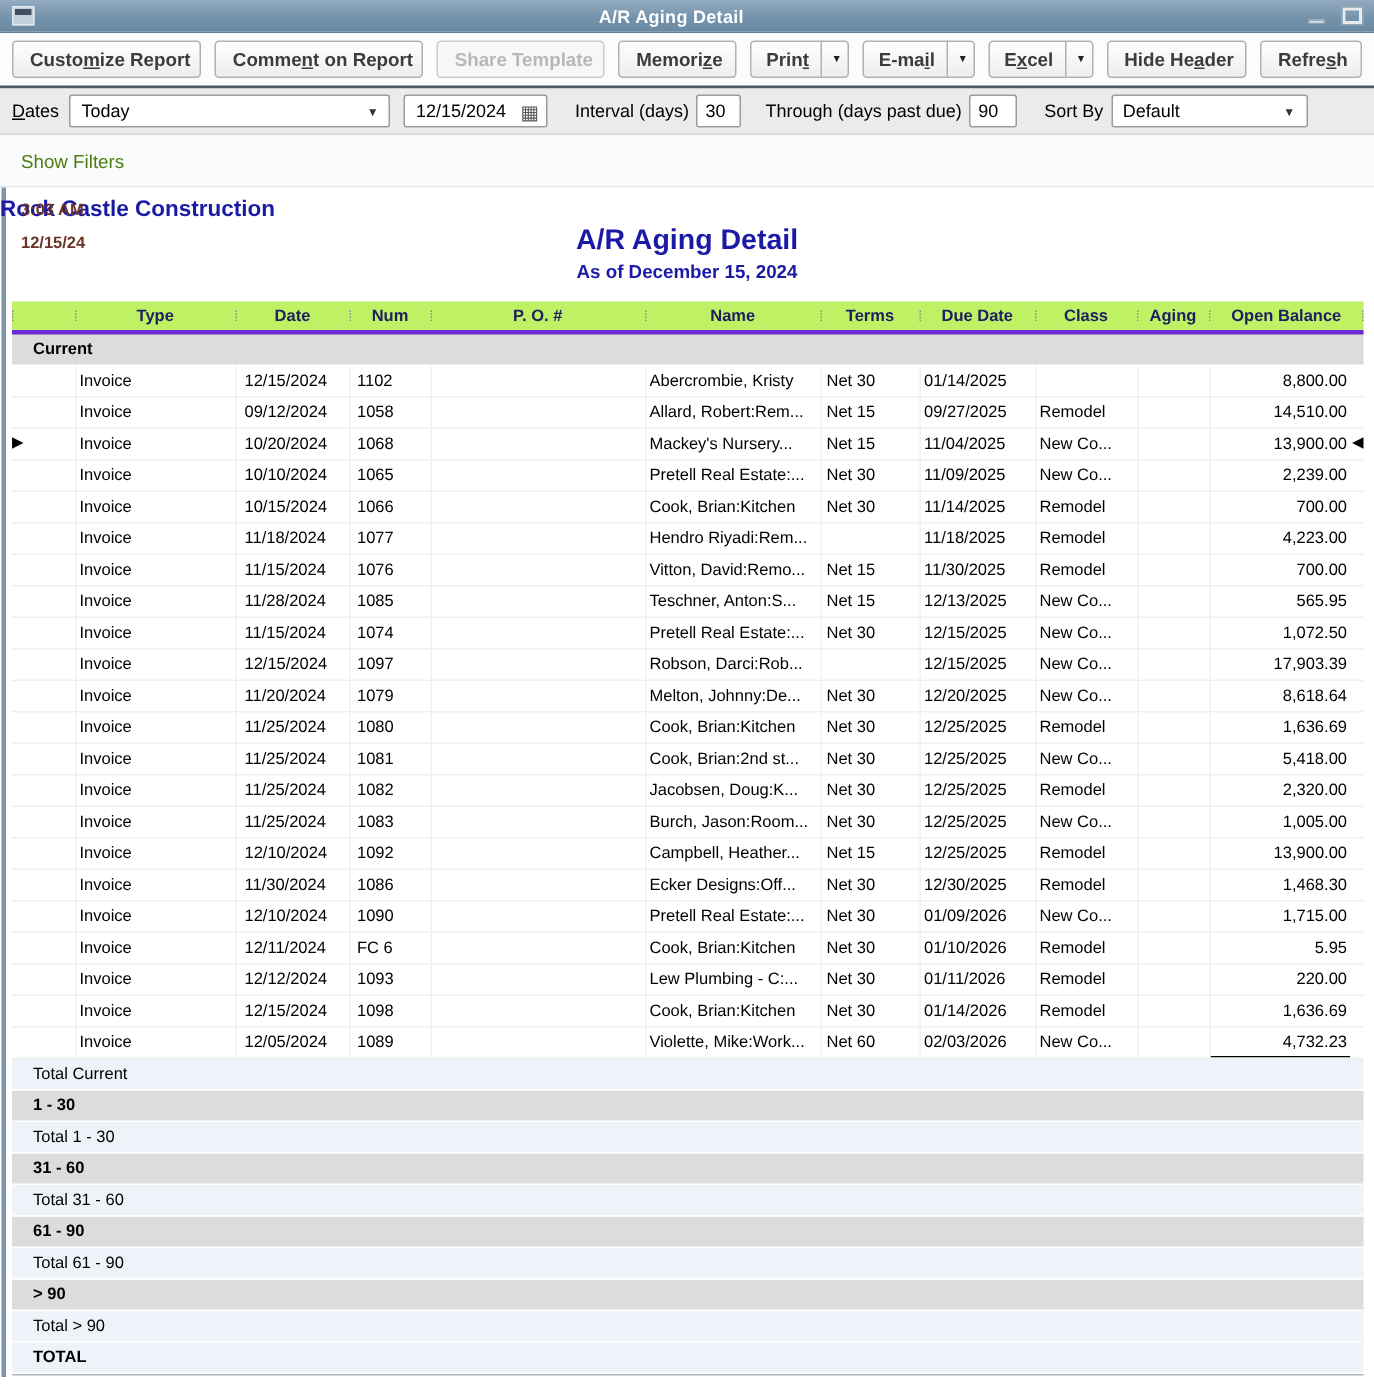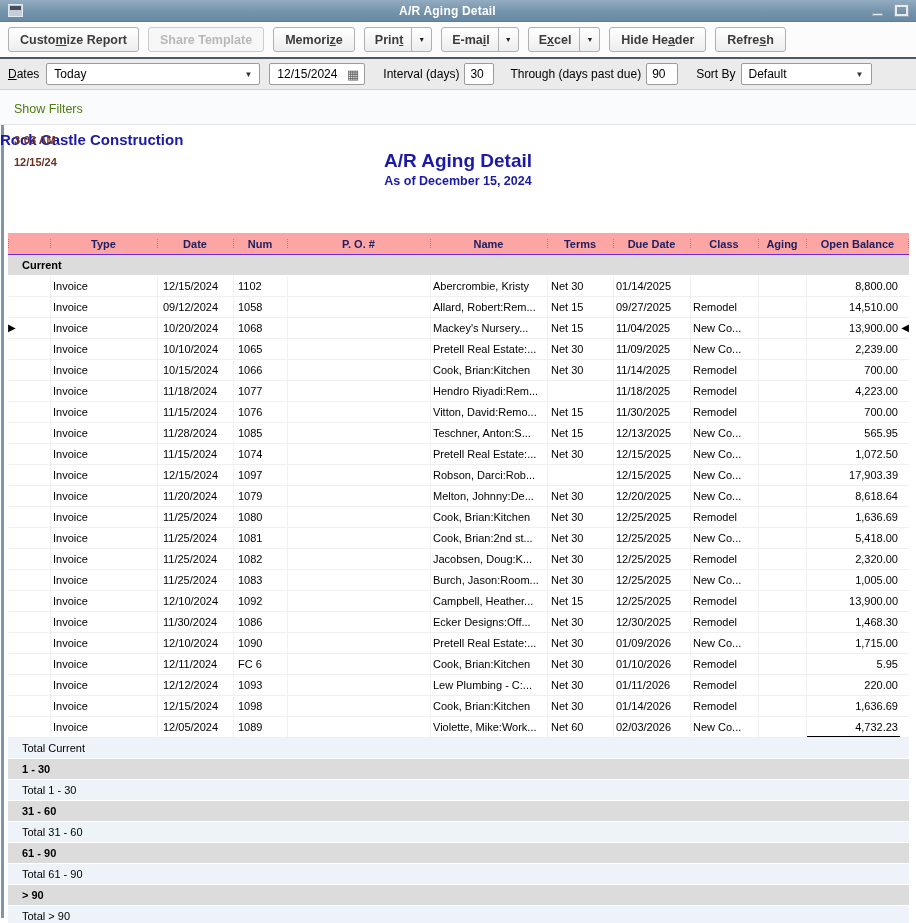--- a/index.html
+++ b/index.html
@@ -61,21 +61,21 @@
   .rpt-head { position:relative; height:76px; }
   .stamp { position:absolute; left:14px; font-size:11px; font-weight:bold; color:#6b3226; }
   .stamp.time { top:9px; } .stamp.date { top:31px; }
   .company { padding-top:6px; font-size:15px; font-weight:bold; color:#1b1aa7; }
   .rpt-title { text-align:center; font-size:19px; font-weight:bold; color:#1b1aa7; margin-top:2px; }
   .rpt-sub { text-align:center; font-size:12.5px; font-weight:bold; color:#1b1aa7; margin-top:2px; }
 
   .tbl { padding:0 7px 0 8px; font-size:11px; color:#000; }
   .grid-row { display:grid; grid-template-columns:42px 107px 76px 54px 143px 117px 66px 77px 68px 48px 103px;
     height:21px; align-items:center; position:relative; }
-  .hdr-row { height:22px; background:#fca5a5; border-bottom:1px solid #6d28d9;margin-top:32px; }
+  .hdr-row { height:22px; background:#bef264; border-bottom:3px solid #6d28d9; }
   .hdr-cell { position:relative; height:100%; display:flex; align-items:center; justify-content:center;
     font-weight:bold; color:#202060; font-size:11px; cursor:pointer; }
   .hdr-cell::before { content:""; position:absolute; left:0; top:6px; bottom:6px; border-left:1px dotted #8c8c8c; }
   .hdr-cell:last-child::after { content:""; position:absolute; right:0; top:6px; bottom:6px; border-right:1px dotted #8c8c8c; }
 
   .section-hdr { height:21px; line-height:20px; background:#dcdcdc; border-bottom:1px solid #fff;
     font-weight:bold; padding-left:14px; }
   .data-row { border-bottom:1px solid #efefef; cursor:pointer; }
   .data-row .cell { height:100%; display:flex; align-items:center; overflow:hidden; white-space:nowrap;
     border-left:1px solid #f1f1f1; }
@@ -110,20 +110,23 @@
     <span class="tb-title">A/R Aging Detail</span>
     <span class="win-controls">
       <span class="btn-min"></span>
       <span class="btn-max"></span>
     </span>
   </div>
 
   <div class="toolbar" id="toolbar">
       <div class="tb-btn">
         <span class="lbl">Custo<u>m</u>ize Report</span>
+      </div>
+      <div class="tb-btn">
+        <span class="lbl">Comme<u>n</u>t on Report</span>
       </div>
       <div class="tb-btn disabled">
         <span class="lbl">Share Template</span>
       </div>
       <div class="tb-btn">
         <span class="lbl">Memori<u>z</u>e</span>
       </div>
       <div class="tb-btn split">
         <span class="lbl">Prin<u>t</u></span>
         <span class="arr-part">▼</span>

